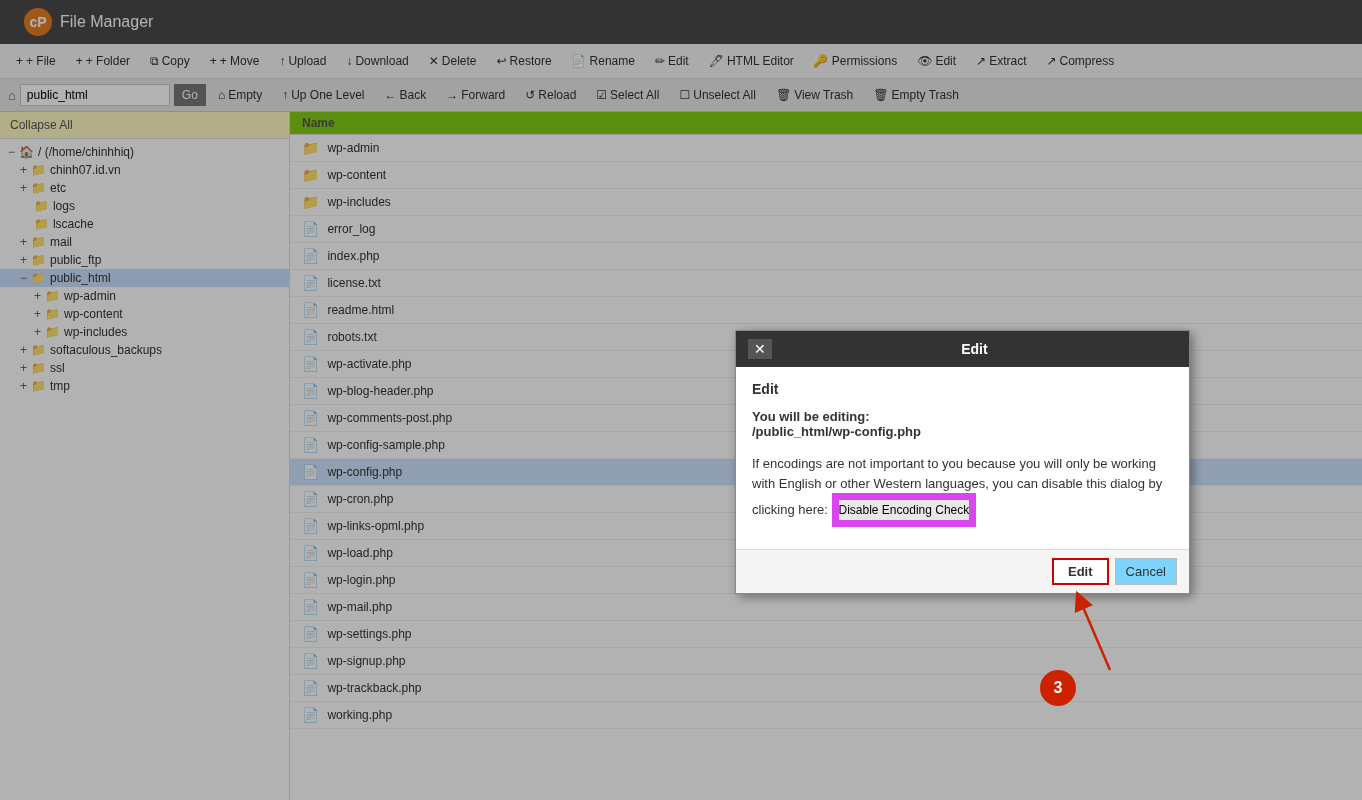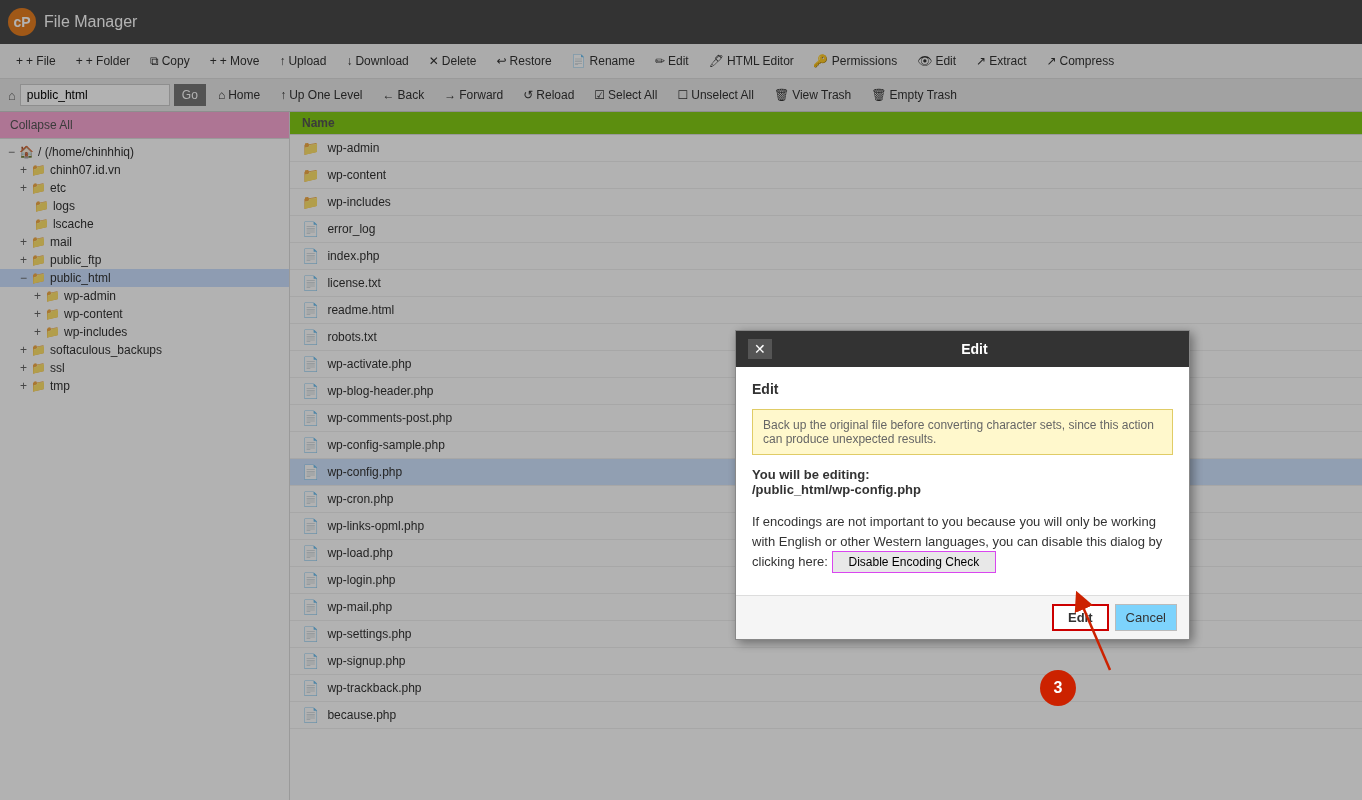--- a/index.html
+++ b/index.html
@@ -1,38 +1,38 @@
 <!DOCTYPE html>
 <html><head>
   <meta charset="utf-8">
   <style>
     * { margin: 0; padding: 0; box-sizing: border-box; }
     body { font-family: Arial, sans-serif; font-size: 13px; background: #f0f0f0; width: 1362px; height: 800px; overflow: hidden; }
 
     
-    .header { background: #4a4a4a; color: #fff; padding: 8px 8px; display: flex; align-items: center; gap: 8px; }
+    .header { background: #4a4a4a; color: #fff; padding: 8px 24px; display: flex; align-items: center; gap: 8px; }
     .header-logo { width: 28px; height: 28px; background: #e67e22; border-radius: 50%; display: flex; align-items: center; justify-content: center; color: #fff; font-weight: bold; font-size: 14px; }
     .header-title { color: #fff; font-size: 16px; font-weight: normal; }
 
     
     .toolbar { background: #f5f5f5; border-bottom: 1px solid #ddd; padding: 6px 8px; display: flex; align-items: center; gap: 4px; flex-wrap: wrap; }
     .toolbar-btn { background: none; border: none; cursor: pointer; color: #333; font-size: 12px; padding: 4px 8px; display: flex; align-items: center; gap: 3px; white-space: nowrap; }
 
     
     .navbar { background: #e8e8e8; border-bottom: 1px solid #ccc; padding: 5px 8px; display: flex; align-items: center; gap: 4px; flex-wrap: wrap; }
     .nav-btn { background: none; border: none; cursor: pointer; color: #333; font-size: 12px; padding: 4px 8px; display: flex; align-items: center; gap: 3px; white-space: nowrap; }
     .path-input { border: 1px solid #ccc; padding: 3px 6px; font-size: 12px; width: 150px; }
     .go-btn { background: #777; color: #fff; border: none; padding: 4px 8px; cursor: pointer; font-size: 12px; }
 
     
     .main { display: flex; height: calc(800px - 110px); }
 
     
     .sidebar { width: 290px; min-width: 290px; background: #fff; border-right: 1px solid #ddd; overflow-y: auto; }
-    .sidebar-collapse { padding: 6px 10px; background: #f9a8d4; border-bottom: 1px solid #ddd; cursor: pointer; font-size: 12px; color: #555; }
+    .sidebar-collapse { padding: 6px 10px; background: #fef9c3; border-bottom: 1px solid #ddd; cursor: pointer; font-size: 12px; color: #555; }
     .tree { padding: 4px 0; }
     .tree-item { padding: 2px 8px; cursor: pointer; font-size: 12px; color: #333; white-space: nowrap; display: flex; align-items: center; gap: 4px; }
     .tree-item.selected { background: #cce0ff; }
     .indent-1 { padding-left: 20px; }
     .indent-2 { padding-left: 34px; }
     .folder-icon { color: #f0a500; }
 
     
     .filelist { flex: 1; background: #fff; overflow-y: auto; }
     .filelist-header { background: #84cc16; border-bottom: 1px solid #ddd; padding: 4px 12px; font-weight: bold; font-size: 12px; color: #555; }
@@ -47,21 +47,21 @@
     .modal-header { background: #333; color: #fff; padding: 8px 12px; display: flex; align-items: center; justify-content: space-between; }
     .modal-header-title { font-size: 14px; font-weight: bold; text-align: center; flex: 1; }
     .modal-close { color: #fff; background: #555; border: none; cursor: pointer; font-size: 14px; padding: 2px 6px; }
     .modal-body { padding: 14px 16px; font-size: 13px; overflow-y: auto; max-height: 270px; }
     .modal-edit-title { font-size: 14px; font-weight: bold; margin-bottom: 12px; color: #333; }
     .modal-warning { background: #fff8cc; border: 1px solid #e0cc66; padding: 8px 10px; font-size: 12px; color: #666; margin-bottom: 12px; }
     .modal-info { font-size: 13px; color: #333; margin-bottom: 15px; }
     .modal-info span { font-weight: bold; }
     .modal-info-path { color: #333; font-size: 13px; }
     .modal-text { font-size: 13px; color: #333; margin-bottom: 8px; line-height: 1.5; }
-    .disable-btn { background: #e8e8e8; border: 1px solid #d946ef; padding: 3px 16px; font-size: 12px; cursor: pointer; }
+    .disable-btn { background: #e8e8e8; border: 7px solid #d946ef; padding: 3px 0; font-size: 12px; cursor: pointer; }
     .modal-footer { padding: 8px 12px; background: #f5f5f5; border-top: 1px solid #ddd; display: flex; justify-content: flex-end; gap: 6px; }
     .modal-edit-btn { background: #fff; border: 2px solid #cc0000; color: #333; padding: 4px 14px; cursor: pointer; font-size: 13px; font-weight: bold; }
     .modal-cancel-btn { background: #7dd3fc; border: 1px solid #bbb; color: #333; padding: 4px 10px; cursor: pointer; font-size: 13px; }
 
     
     .annotation-arrow { position: fixed; z-index: 200; pointer-events: none; }
     .annotation-circle { position: fixed; width: 36px; height: 36px; background: #cc2200; border-radius: 50%; color: #fff; font-size: 16px; font-weight: bold; display: flex; align-items: center; justify-content: center; z-index: 200; }
 
     
     ::-webkit-scrollbar { width: 8px; }
@@ -140,21 +140,21 @@
     <span>Compress</span>
   </button>
 </div>
 
 <div class="navbar">
   <span style="color:#666;">⌂</span>
   <input class="path-input" value="public_html" style="">
   <button class="go-btn">Go</button>
   <button class="nav-btn">
     <span>⌂</span>
-    <span>Home</span>
+    <span>Empty</span>
   </button>
   <button class="nav-btn">
     <span>↑</span>
     <span>Up One Level</span>
   </button>
   <button class="nav-btn">
     <span>←</span>
     <span>Back</span>
   </button>
   <button class="nav-btn">
@@ -360,35 +360,34 @@
     <div class="file-item">
       <span class="file-icon">📄</span>
       <span>wp-signup.php</span>
     </div>
     <div class="file-item">
       <span class="file-icon">📄</span>
       <span>wp-trackback.php</span>
     </div>
     <div class="file-item">
       <span class="file-icon">📄</span>
-      <span>because.php</span>
+      <span>working.php</span>
     </div>
   </div>
 </div>
 
 <div class="modal-overlay"></div>
 
 <div class="modal">
   <div class="modal-header">
     <button class="modal-close">✕</button>
     <span class="modal-header-title">Edit</span>
   </div>
   <div class="modal-body">
     <div class="modal-edit-title">Edit</div>
-    <div class="modal-warning">Back up the original file before converting character sets, since this action can produce unexpected results.</div>
     <div class="modal-info">
       <span>You will be editing:</span><br>
       <span class="modal-info-path">/public_html/wp-config.php</span>
     </div>
     <div class="modal-text">
       <span>If encodings are not important to you because you will only be working with English or other Western languages, you can disable this dialog by clicking here:</span>
       <button class="disable-btn">Disable Encoding Check</button>
     </div>
   </div>
   <div class="modal-footer">

